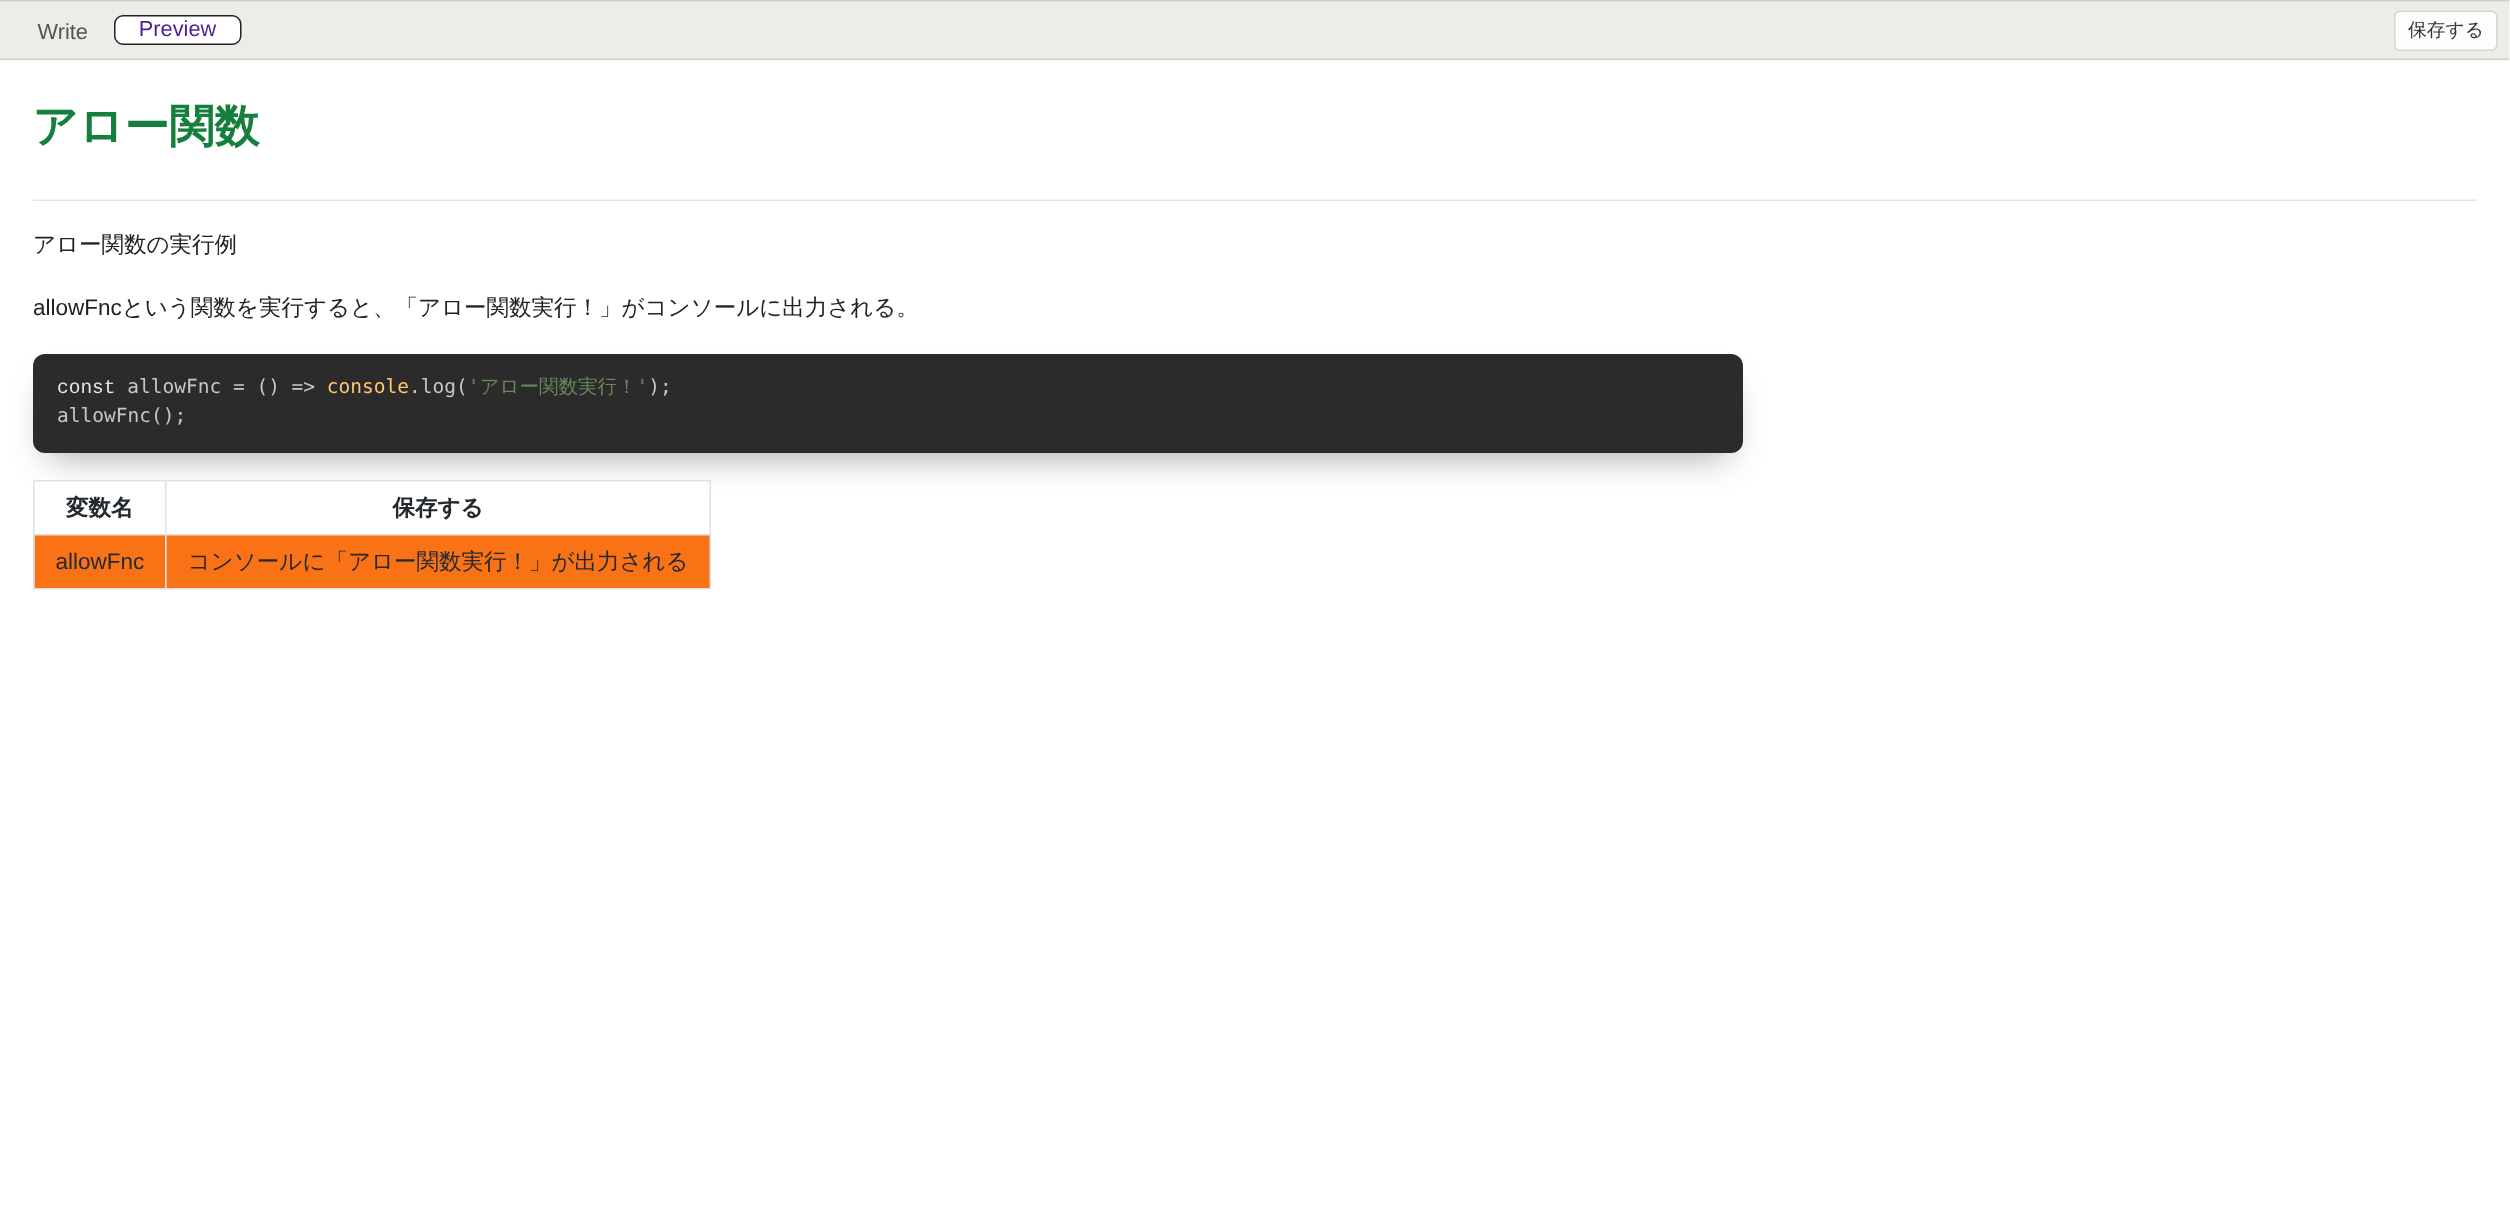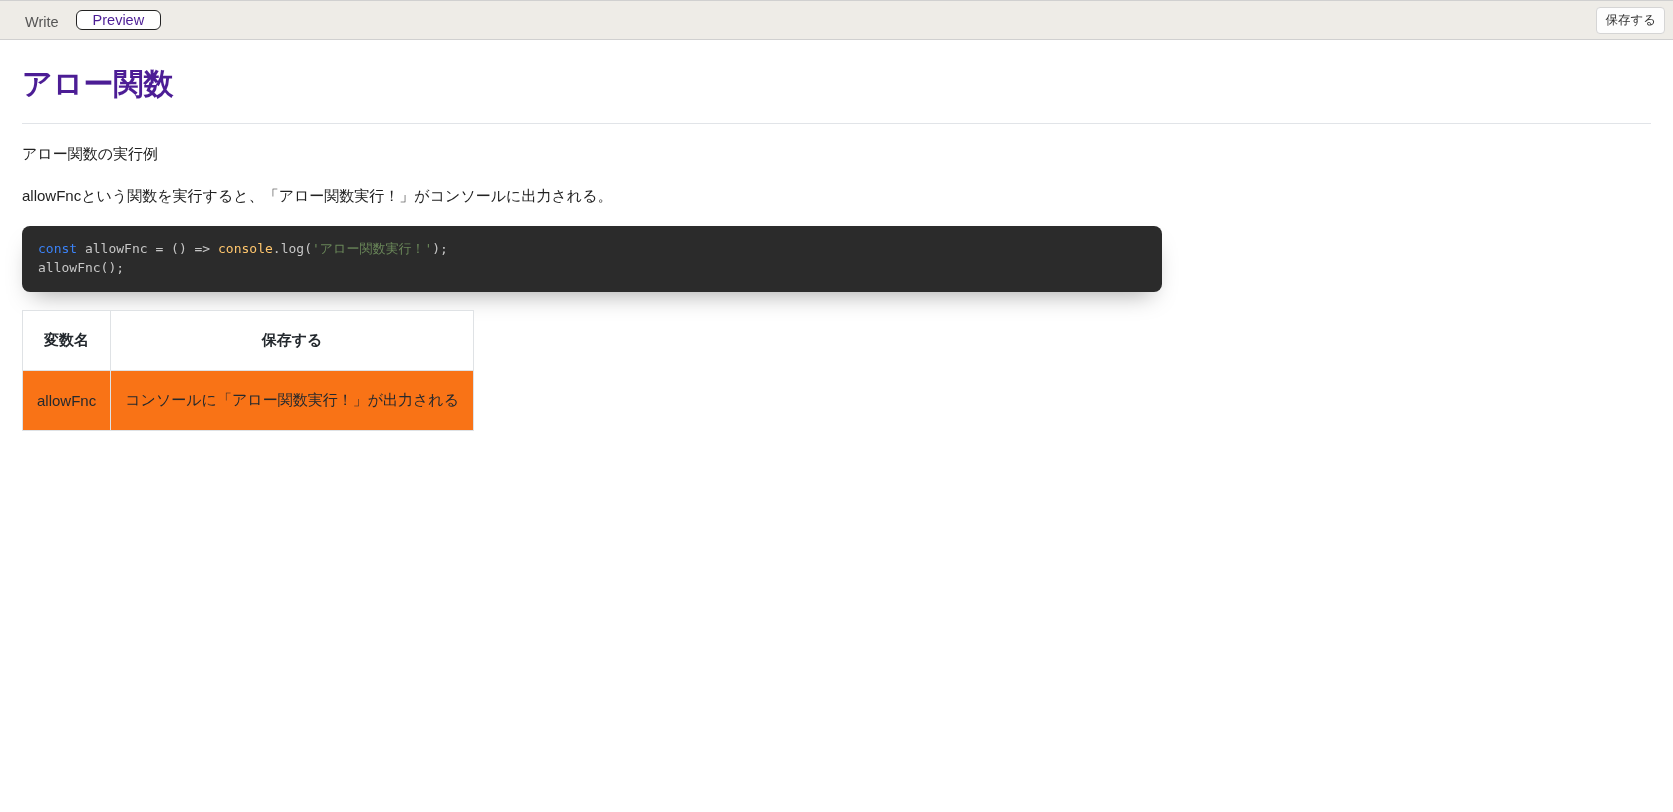--- a/index.html
+++ b/index.html
@@ -54,22 +54,22 @@
     font-size: 12.5px;
     color: #333;
     cursor: pointer;
   }
   .content {
     padding: 12px 22px 30px 22px;
   }
   h1.page-title {
     font-size: 30px;
     font-weight: 700;
-    color: #4c1d95;
-    padding-bottom: 18px;
+    color: #15803d;
+    padding-bottom: 28px;
     border-bottom: 1px solid #e1e4e8;
     margin-top: 12px;
     margin-bottom: 18px;
   }
   p.para {
     font-size: 15px;
     color: #222;
     margin-bottom: 18px;
     line-height: 1.6;
   }
@@ -80,31 +80,31 @@
     padding: 14px 16px;
     font-family: ui-monospace, SFMono-Regular, Menlo, Consolas, monospace;
     font-size: 13px;
     line-height: 1.45;
     width: 73%;
     max-width: 1140px;
     margin-bottom: 18px;
     box-shadow: 0 12px 24px -10px rgba(0,0,0,0.35);
     white-space: pre;
   }
-  .tok-kw { color: #3b82f6; }
+  .tok-kw { color: #e5e5e5; font-family: Liberation Mono, monospace; }
   .tok-fn { color: #ffc66d; }
   .tok-str { color: #6a8759; }
   .tok-default { color: #c7c7c7; }
   table.data-table {
     border-collapse: collapse;
     font-size: 15px;
   }
   table.data-table th, table.data-table td {
     border: 1px solid #dfe2e5;
-    padding: 20px 14px;
+    padding: 8px 14px;
   }
   table.data-table th {
     font-weight: 700;
     background: #fff;
   }
   table.data-table td {
     background: #f97316;
   }
 </style>
 </head>

